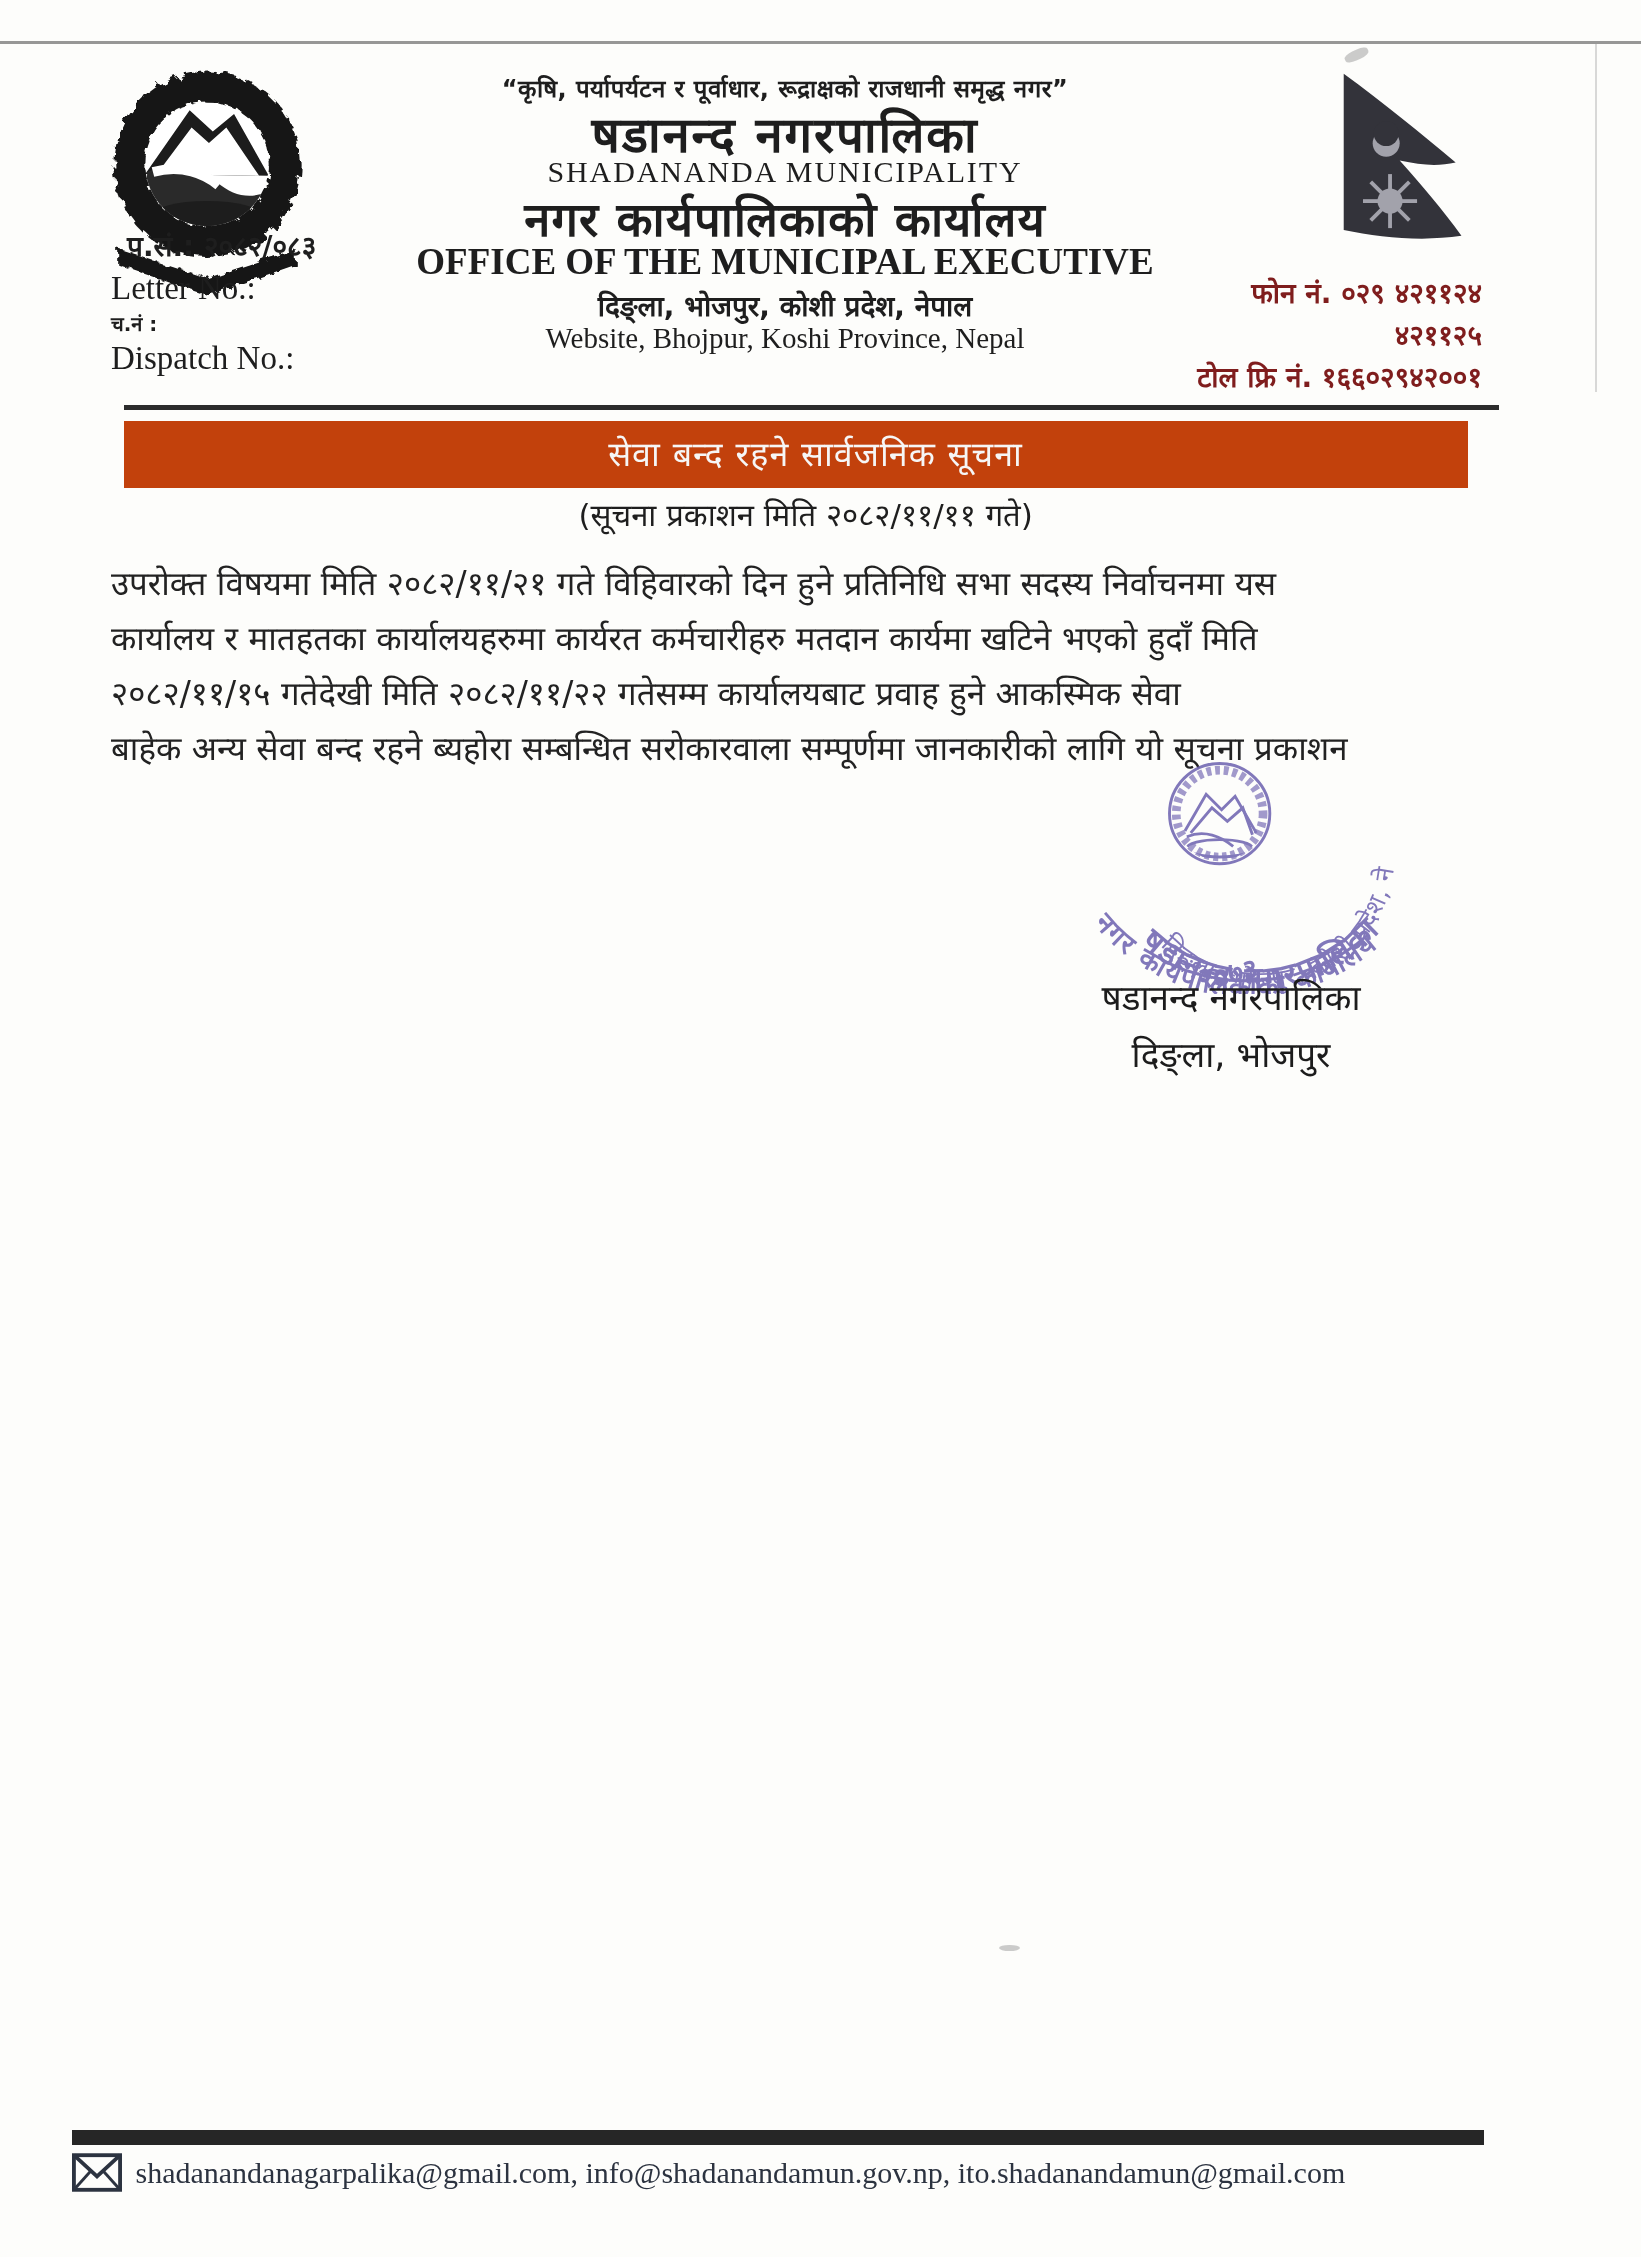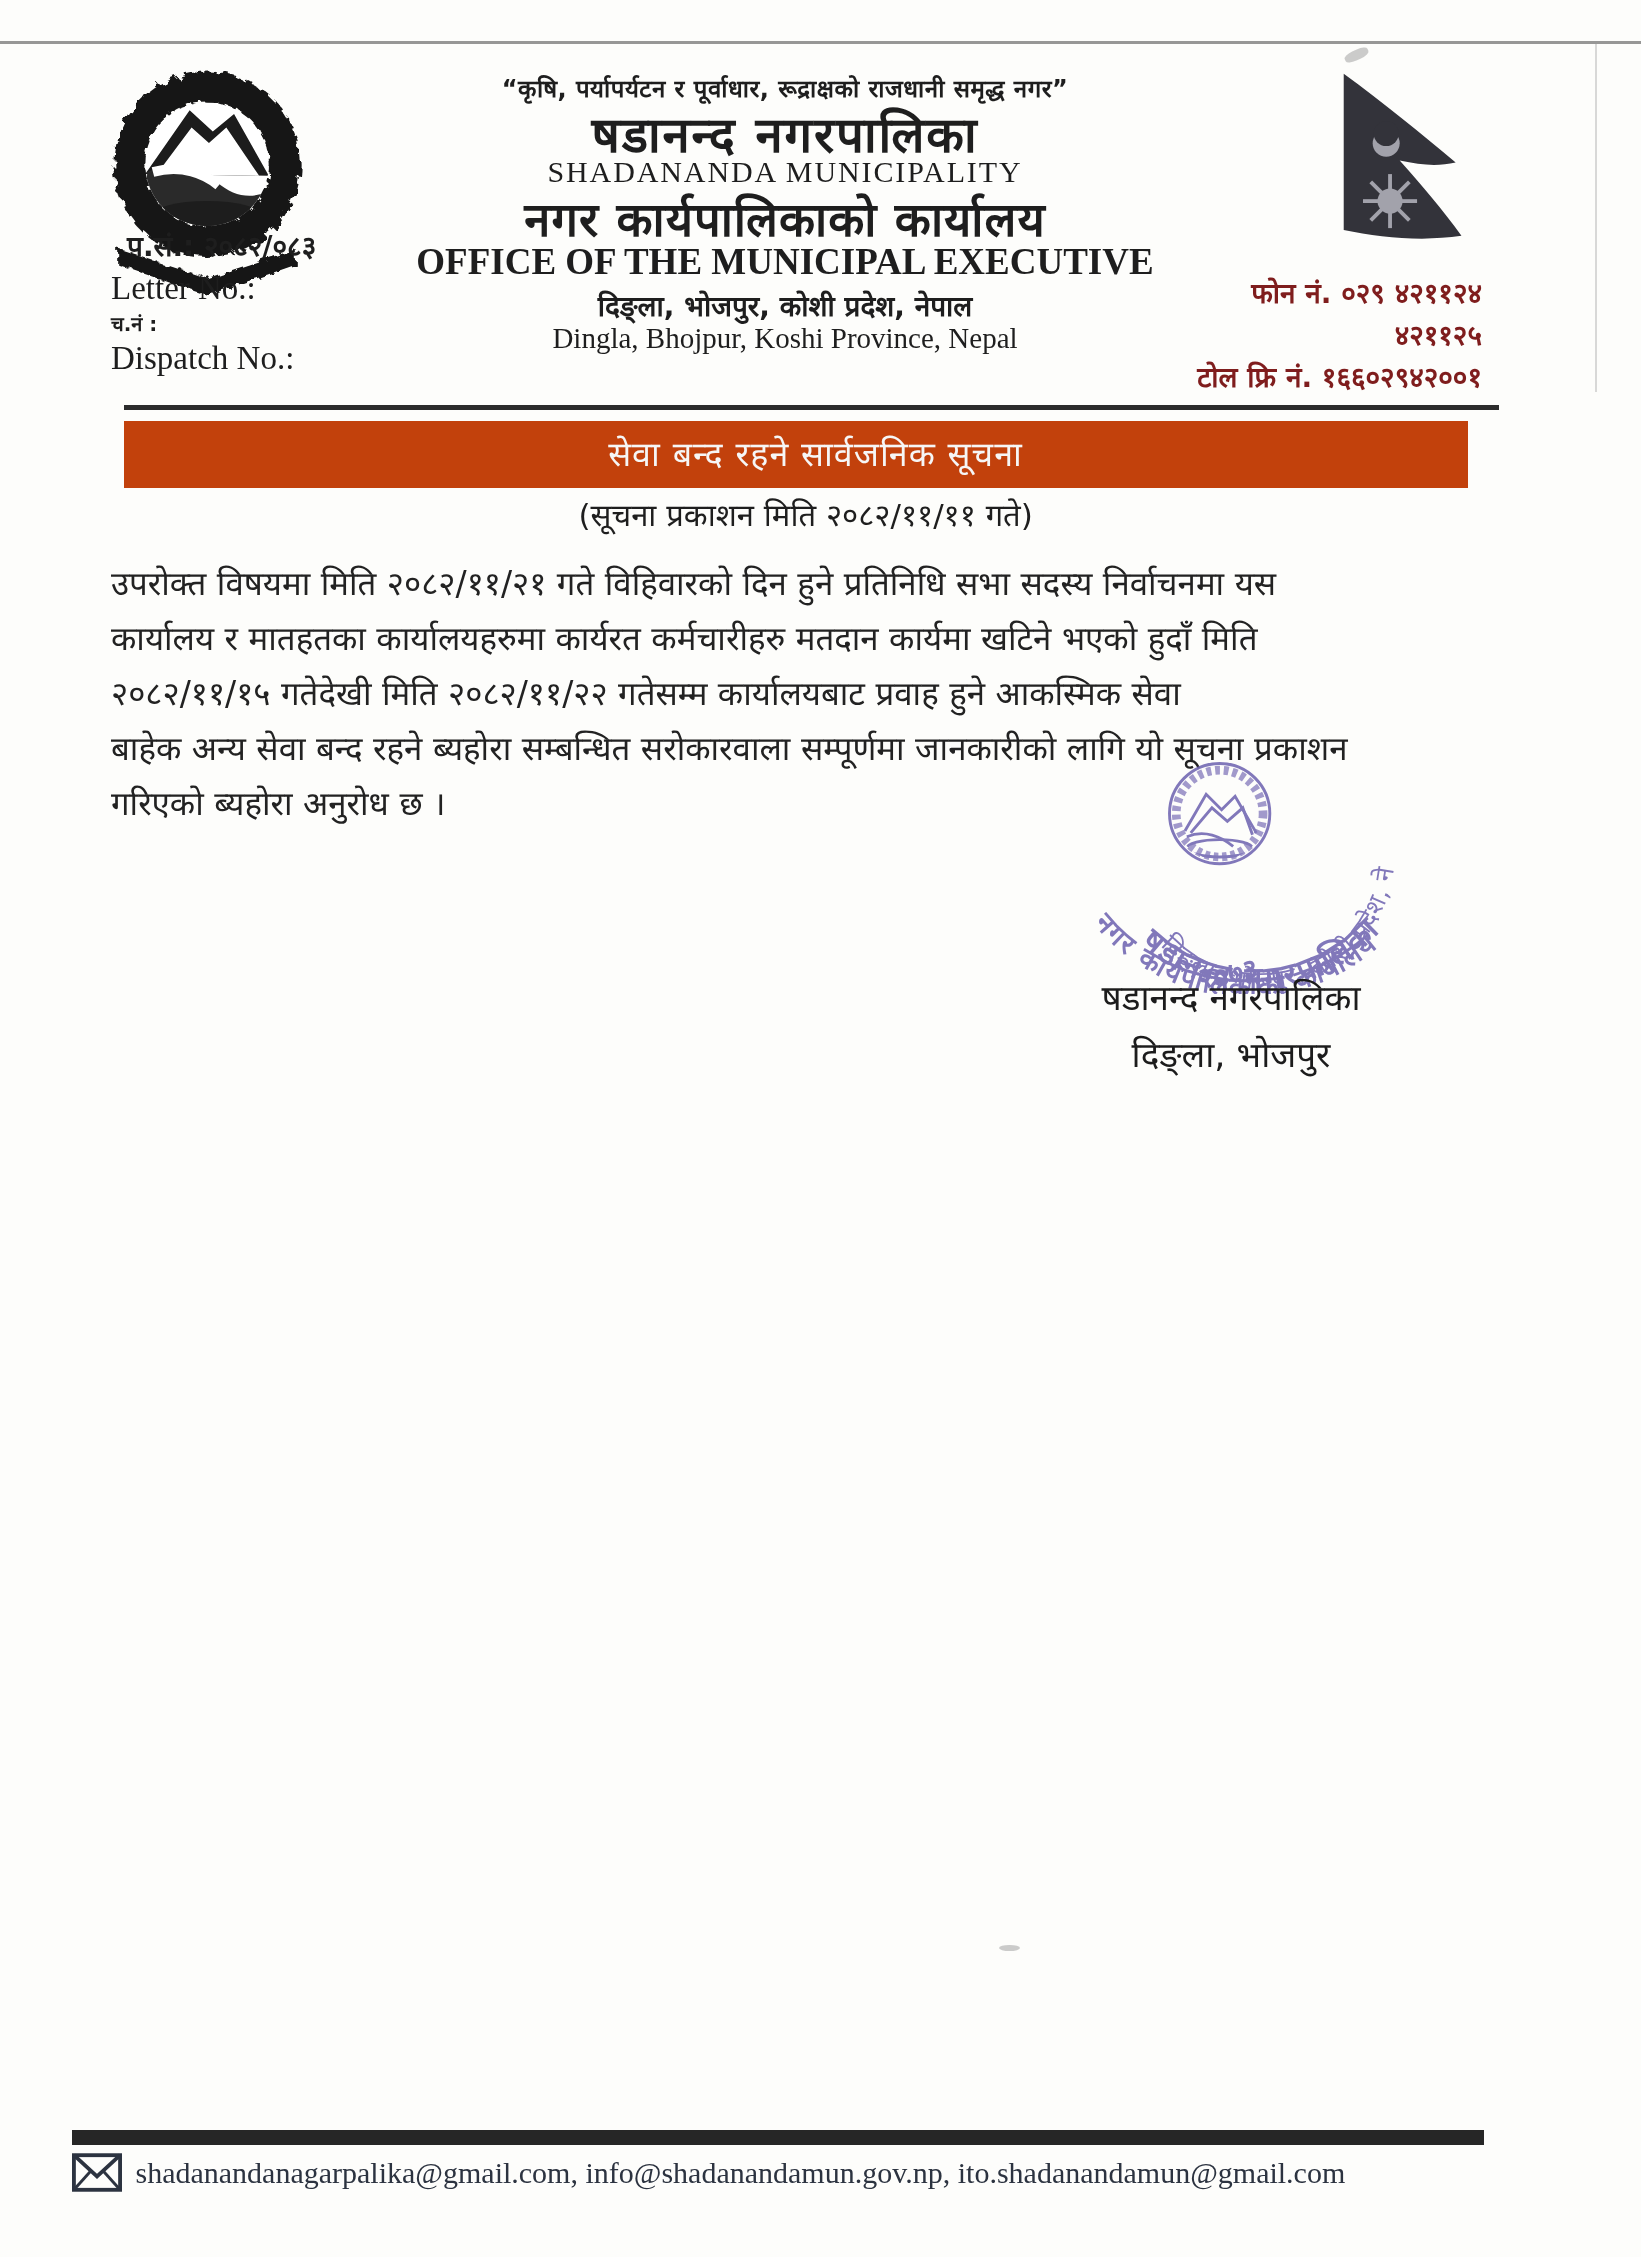--- a/index.html
+++ b/index.html
@@ -96,21 +96,21 @@
     <circle cx="62" cy="140" r="13" fill="#a2a2ab"></circle>
   </svg>
 
   <div class="abs hdr-center">
     <div class="motto">“कृषि, पर्यापर्यटन र पूर्वाधार, रूद्राक्षको राजधानी समृद्ध नगर”</div>
     <div class="muni-np">षडानन्द नगरपालिका</div>
     <div class="muni-en">SHADANANDA MUNICIPALITY</div>
     <div class="office-np">नगर कार्यपालिकाको कार्यालय</div>
     <div class="office-en">OFFICE OF THE MUNICIPAL EXECUTIVE</div>
     <div class="addr-np">दिङ्ला, भोजपुर, कोशी प्रदेश, नेपाल</div>
-    <div class="addr-en">Dingla, Bhojpur, Koshi Province, Nepal</div>
+    <div class="addr-en">Website, Bhojpur, Koshi Province, Nepal</div>
   </div>
 
   <div class="abs refblock">
     <div class="np1">प.सं.: २०८२/०८३</div>
     <div class="lat">Letter No.:</div>
     <div class="np2">च.नं :</div>
     <div class="lat">Dispatch No.:</div>
   </div>
 
   <div class="abs phoneblock">
@@ -121,21 +121,20 @@
 
   <div class="abs rule-thin"></div>
   <div class="abs banner">सेवा बन्द रहने सार्वजनिक सूचना</div>
   <div class="abs pubdate">(सूचना प्रकाशन मिति २०८२/११/११ गते)</div>
 
   <div class="abs body-text">
     <div class="ln">उपरोक्त विषयमा मिति २०८२/११/२१ गते विहिवारको दिन हुने प्रतिनिधि सभा सदस्य निर्वाचनमा यस</div>
     <div class="ln">कार्यालय र मातहतका कार्यालयहरुमा कार्यरत कर्मचारीहरु मतदान कार्यमा खटिने भएको हुदाँ मिति</div>
     <div class="ln">२०८२/११/१५ गतेदेखी मिति २०८२/११/२२ गतेसम्म कार्यालयबाट प्रवाह हुने आकस्मिक सेवा</div>
     <div class="ln">बाहेक अन्य सेवा बन्द रहने ब्यहोरा सम्बन्धित सरोकारवाला सम्पूर्णमा जानकारीको लागि यो सूचना प्रकाशन</div>
-    <div class="ln">गरिएको ब्यहोरा अनुरोध छ ।</div>
   </div>
 
   <svg class="abs stamp" viewBox="0 0 410 255" opacity="0.88">
     <defs>
       <path id="arcO" d="M 12,132 A 205,205 0 0 0 400,96"></path>
       <path id="arcM" d="M 48,150 A 170,170 0 0 0 368,118"></path>
       <path id="arcI" d="M 80,176 A 140,140 0 0 0 338,146"></path>
       <clipPath id="stclip">
           <circle cx="158" cy="68" r="48"></circle>
         </clipPath>

